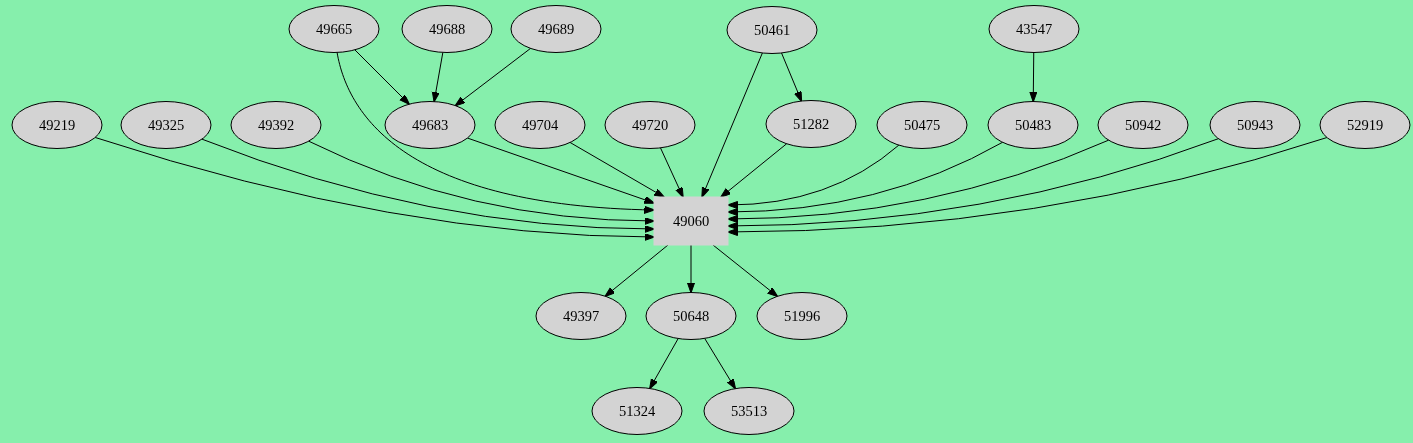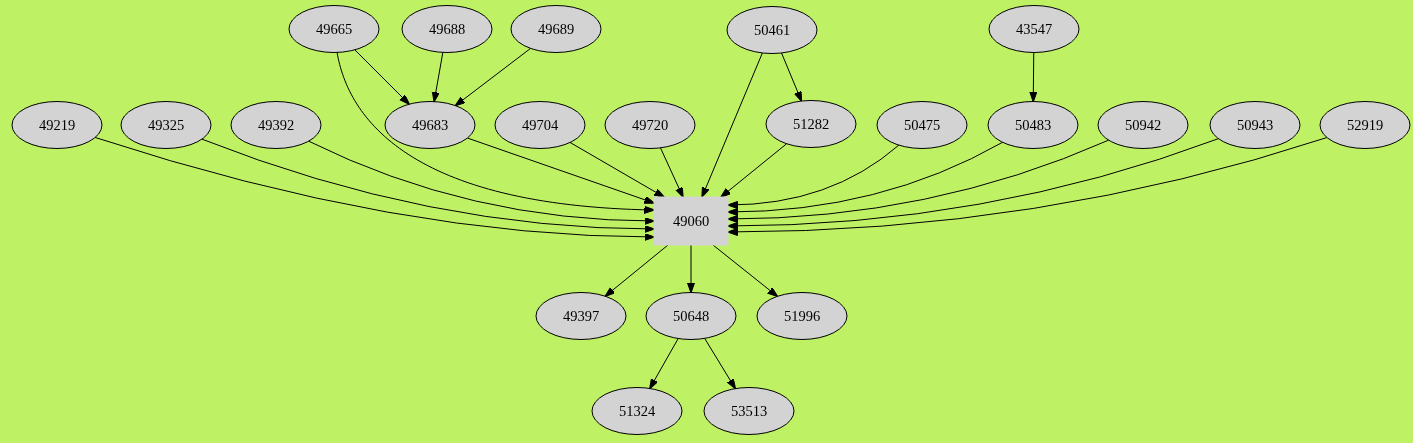--- a/index.html
+++ b/index.html
@@ -5,21 +5,21 @@
   html, body {
     margin: 0;
     padding: 0;
     background: #ffffff;
     font-family: "Liberation Serif", "DejaVu Serif", serif;
   }
   .diagram-wrap {
     width: 1413px;
     height: 443px;
     position: relative;
-    background: #bef264;
+    background: #86efac;
     overflow: hidden;
   }
   svg text {
     font-family: "Liberation Serif", "DejaVu Serif", serif;
     font-size: 14.5px;
     fill: #000000;
   }
   .node-shape {
     stroke-width: 1;
   }

